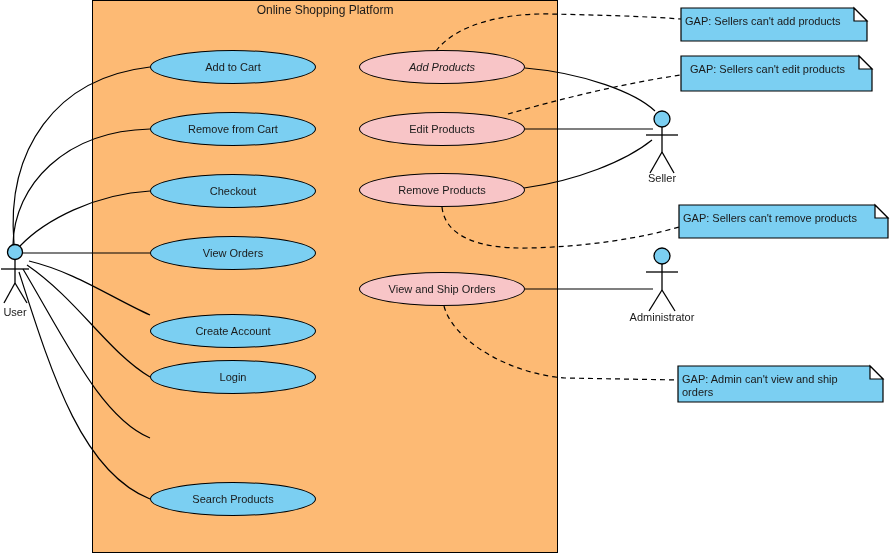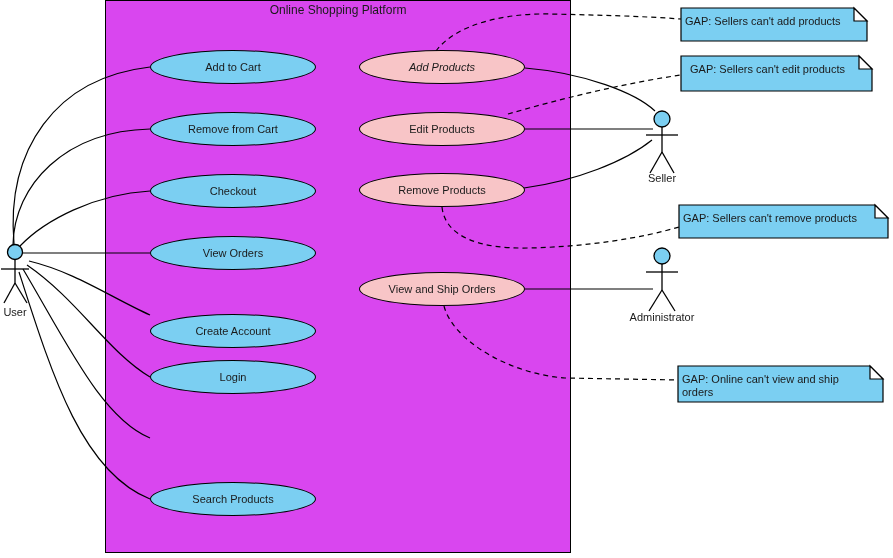--- a/index.html
+++ b/index.html
@@ -1,22 +1,22 @@
 <!DOCTYPE html>
 <html><head>
 <meta charset="utf-8">
 <style>
   html,body { margin:0; padding:0; background:#ffffff; }
   .canvas {
     position:relative; width:893px; height:558px; overflow:hidden;
     font-family:"Liberation Sans", sans-serif; color:#1a1a1a; background:#ffffff;
   }
   .boundary {
-    position:absolute; left:105px; top:0px; width:464px; height:551px;
-    background:#d946ef; border:1.5px solid #000;
+    position:absolute; left:92px; top:0px; width:464px; height:551px;
+    background:#fdba74; border:1.5px solid #000;
   }
   .boundary-title {
     position:absolute; left:0; top:2px; width:100%; text-align:center;
     font-size:12px; white-space:nowrap;
   }
   .layer { position:absolute; left:0; top:0; width:893px; height:558px; }
   .uc {
     position:absolute; width:166px; height:34px; border:1px solid #000;
     border-radius:50%; display:flex; align-items:center; justify-content:center;
     box-sizing:border-box;
@@ -143,19 +143,19 @@
   <div class="uc pink" style="left:359px; top:173px;">
       <span class="lbl">Remove Products</span>
     </div>
   <div class="uc pink" style="left:359px; top:272px;">
       <span class="lbl">View and Ship Orders</span>
     </div>
 
   <div class="note-text nowrap" style="left:681px; top:8px;   width:186px; height:33px;">GAP: Sellers can't add products</div>
   <div class="note-text nowrap" style="left:686px; top:56px;  width:170px; height:35px;">GAP: Sellers can't edit products</div>
   <div class="note-text nowrap" style="left:679px; top:205px; width:173px; height:33px;">GAP: Sellers can't remove products</div>
-  <div class="note-text" style="left:678px; top:366px; width:205px; height:36px; padding-right:30px;">GAP: Online can't view and ship orders</div>
+  <div class="note-text" style="left:678px; top:366px; width:205px; height:36px; padding-right:30px;">GAP: Admin can't view and ship orders</div>
 
   <div class="actor-label" style="left:15px;  top:306px;">User</div>
   <div class="actor-label" style="left:662px; top:172px;">Seller</div>
   <div class="actor-label" style="left:662px; top:311px;">Administrator</div>
 
 </div>
 
 </body></html>

